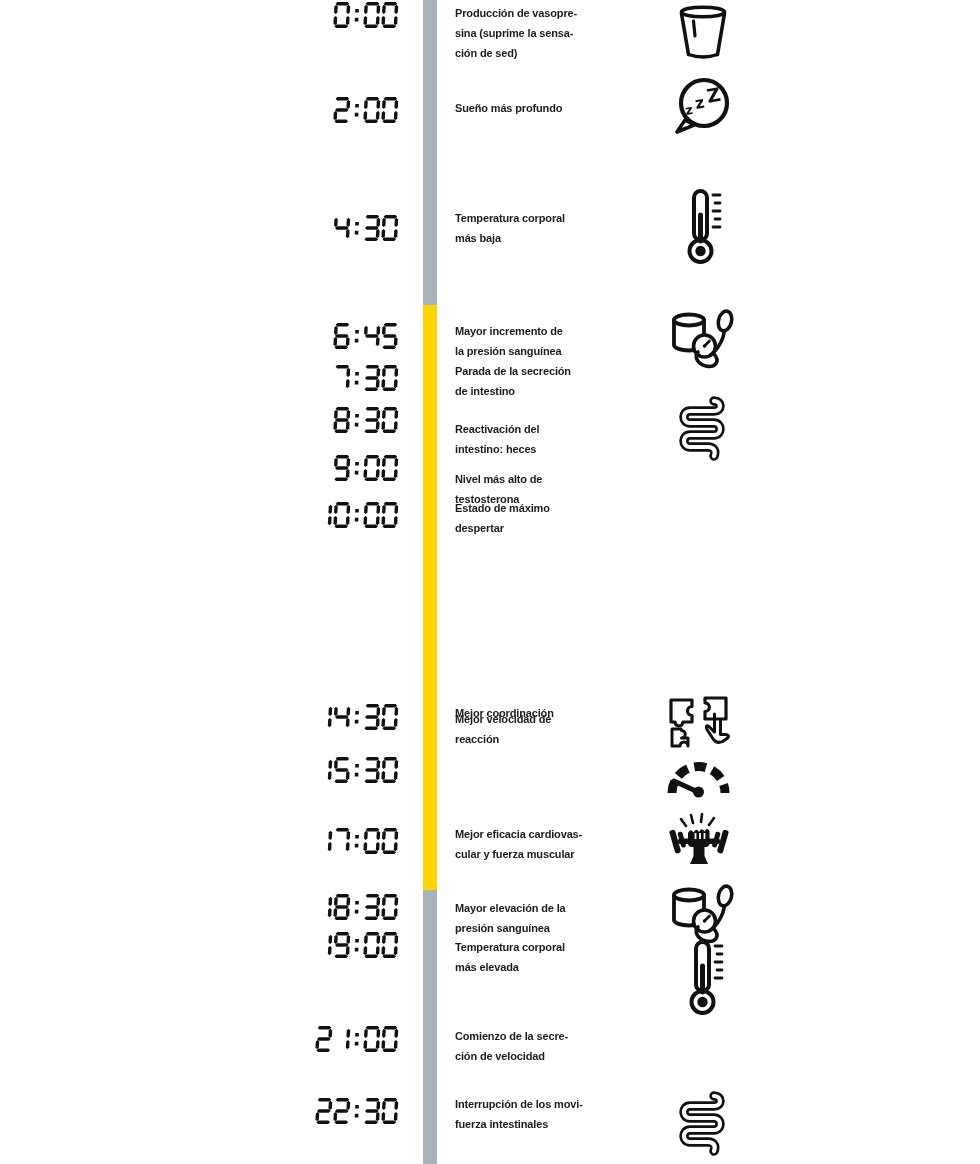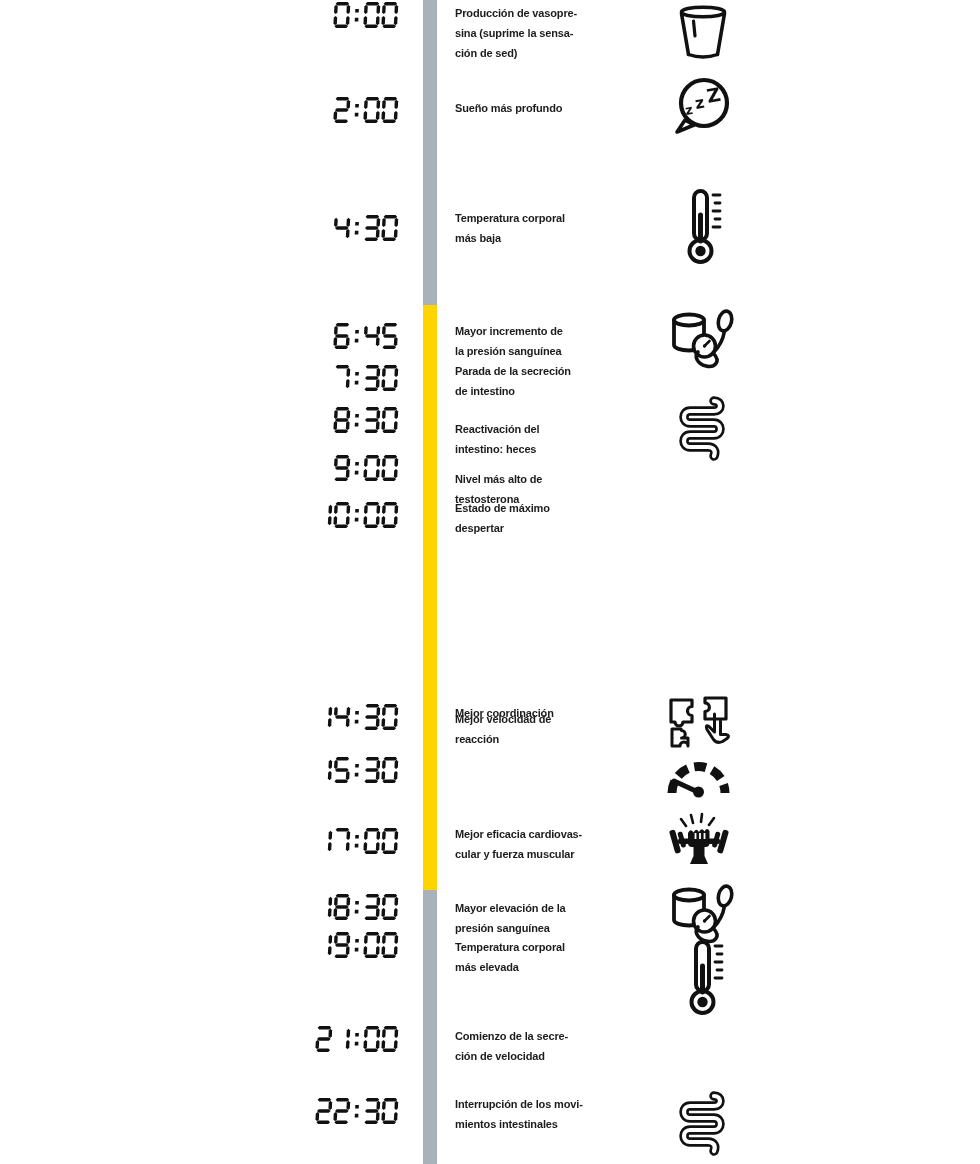--- a/index.html
+++ b/index.html
@@ -683,21 +683,21 @@
                 <polygon points="1.2,1.8 2.9,0.10000000000000009 13.100000000000001,0.10000000000000009 14.8,1.8 13.100000000000001,3.5 2.9,3.5" fill="#111111"></polygon>
                 <polygon points="14.2,2.7 15.899999999999999,4.4 15.899999999999999,10.4 14.2,12.1 12.5,10.4 12.5,4.4" fill="#111111"></polygon>
                 <polygon points="14.2,13.9 15.899999999999999,15.6 15.899999999999999,21.6 14.2,23.3 12.5,21.6 12.5,15.6" fill="#111111"></polygon>
                 <polygon points="1.2,24.2 2.9,22.5 13.100000000000001,22.5 14.8,24.2 13.100000000000001,25.9 2.9,25.9" fill="#111111"></polygon>
                 <polygon points="1.8,13.9 3.5,15.6 3.5,21.6 1.8,23.3 0.10000000000000009,21.6 0.10000000000000009,15.6" fill="#111111"></polygon>
                 <polygon points="1.8,2.7 3.5,4.4 3.5,10.4 1.8,12.1 0.10000000000000009,10.4 0.10000000000000009,4.4" fill="#111111"></polygon>
               </g>
             </g>
           </svg></div>
         <div class="event-desc" style="top: 1095px;">Interrupción de los movi-
-mientos intestinales</div>
+fuerza intestinales</div>
         <div class="event-icon" style="top: 1088px; left: 673px;">
           <svg width="58" height="72" viewBox="0 0 58 72">
             <path d="M41 8 C49 8 49 18 41 18 L17 18 C9 18 9 30 17 30 L41 30 C49 30 49 42 41 42 L17 42 C9 42 9 54 17 54 L35 54 C41 54 43 58 41 63" fill="none" stroke="#111111" stroke-width="9.5" stroke-linecap="round" stroke-linejoin="round"></path>
             <path d="M41 8 C49 8 49 18 41 18 L17 18 C9 18 9 30 17 30 L41 30 C49 30 49 42 41 42 L17 42 C9 42 9 54 17 54 L35 54 C41 54 43 58 41 63" fill="none" stroke="#ffffff" stroke-width="4.2" stroke-linecap="round" stroke-linejoin="round"></path>
           </svg>
         </div>
       </div>
     </div>
 </div>
 

